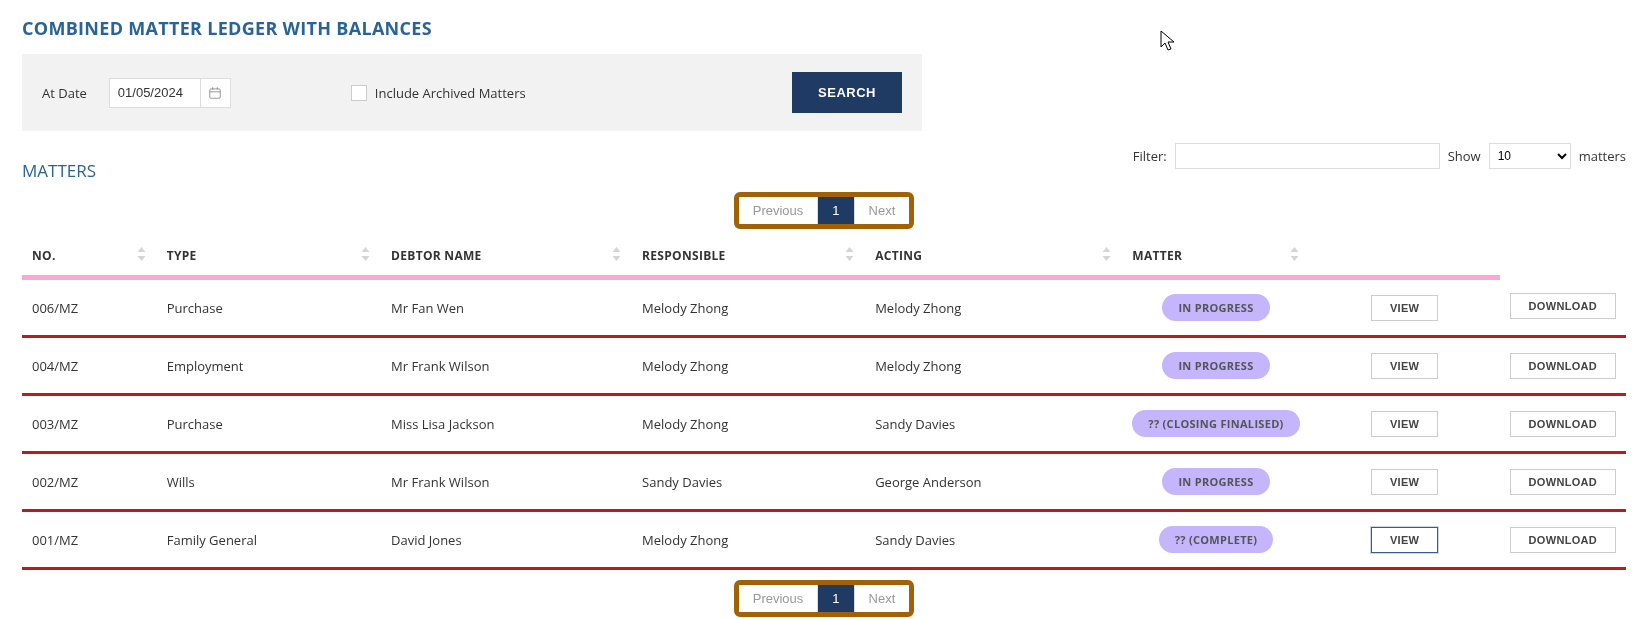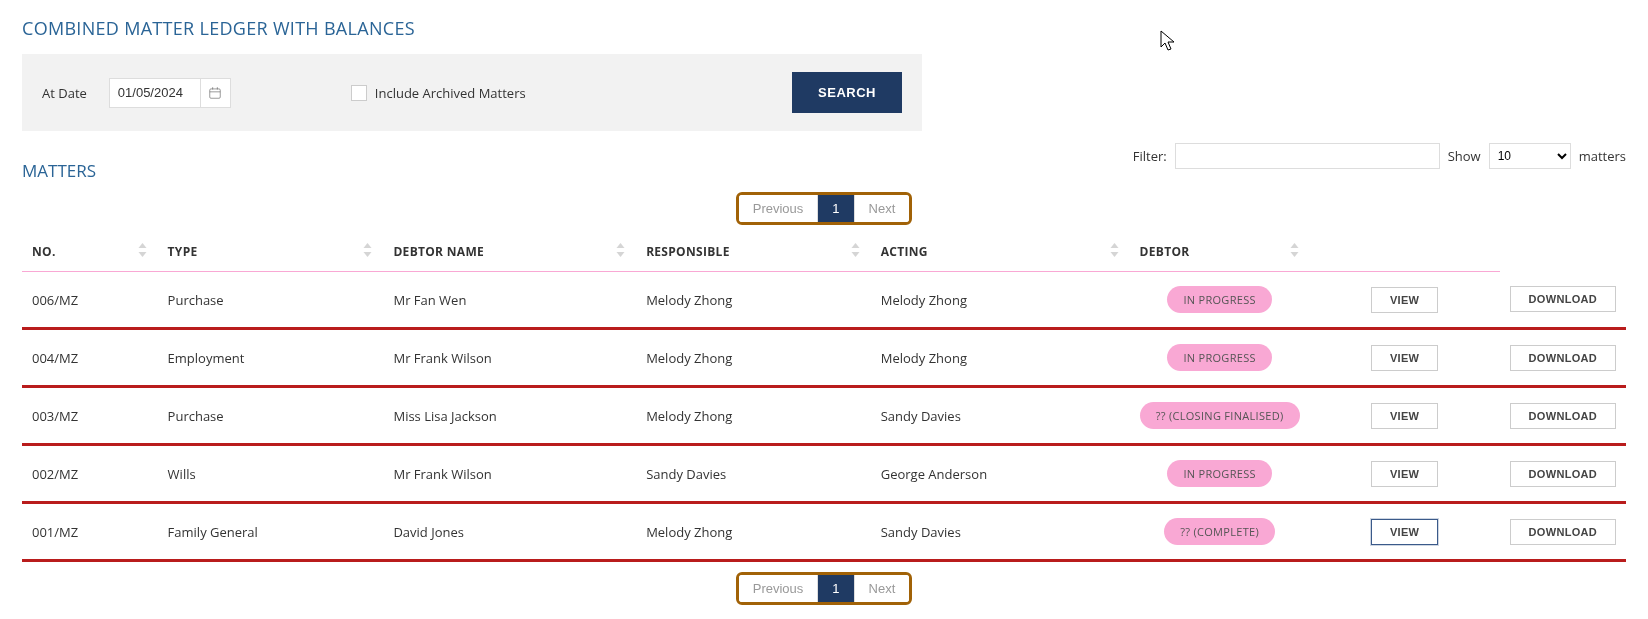--- a/index.html
+++ b/index.html
@@ -7,21 +7,21 @@
     margin: 0;
     padding: 10px 22px;
     font-family: "Segoe UI", "Open Sans", Arial, sans-serif;
     font-size: 13px;
     color: #333;
     background: #fff;
   }
   .page-title {
     color: #2a6496;
     font-size: 18px;
-    font-weight: 400;
+    font-weight: 700;
     letter-spacing: 0.3px;
     margin: 6px 0 14px 0;
   }
   .search-bar {
     background: #f2f2f2;
     padding: 18px 20px;
     display: flex;
     align-items: center;
     width: 900px;
     max-width: 100%;
@@ -111,21 +111,21 @@
     padding: 0 4px;
     background: #fff;
   }
   .pager {
     display: flex;
     justify-content: center;
     margin: 10px 0 8px 0;
   }
   .pager-box {
     display: inline-flex;
-    border: 3px solid #a16207;
+    border: 5px solid #a16207;
     border-radius: 6px;
     overflow: hidden;
   }
   .pager-btn {
     background: #fff;
     border: none;
     border-right: 1px solid #ddd;
     padding: 6px 14px;
     font-size: 13px;
     color: #999;
@@ -139,42 +139,42 @@
   table.matters {
     width: 100%;
     border-collapse: collapse;
   }
   table.matters thead th {
     text-align: left;
     font-size: 12px;
     font-weight: 700;
     color: #333;
     padding: 10px 10px;
-    border-bottom: 1px solid #f9a8d4;
+    border-bottom: 5px solid #f9a8d4;
     letter-spacing: 0.3px;
     position: relative;
   }
   th.sortable .sort-icon {
     float: right;
     opacity: 0.35;
   }
   .sort-icon svg { width: 11px; height: 14px; }
   table.matters tbody td {
     padding: 14px 10px;
     border-bottom: 3px solid #b91c1c;
     font-size: 13px;
     color: #333;
     vertical-align: middle;
   }
   .status-pill {
     display: inline-block;
-    background: #f9a8d4;
+    background: #c4b5fd;
     color: #555;
     font-size: 11px;
-    font-weight: 400;
+    font-weight: 700;
     padding: 6px 16px;
     border-radius: 14px;
     letter-spacing: 0.3px;
     white-space: nowrap;
   }
   .view-btn, .dl-btn {
     background: #fff;
     border: 1px solid #ccc;
     padding: 6px 18px;
     font-size: 11px;
@@ -280,21 +280,21 @@
             </svg></span>
       </th>
       <th class="sortable">
         <span>ACTING</span>
         <span class="sort-icon"><svg viewBox="0 0 8 14">
               <polygon points="4,0 8,5 0,5" fill="#888"></polygon>
               <polygon points="4,14 8,9 0,9" fill="#888"></polygon>
             </svg></span>
       </th>
       <th class="th-status sortable">
-        <span>DEBTOR</span>
+        <span>MATTER</span>
         <span class="sort-icon"><svg viewBox="0 0 8 14">
               <polygon points="4,0 8,5 0,5" fill="#888"></polygon>
               <polygon points="4,14 8,9 0,9" fill="#888"></polygon>
             </svg></span>
       </th>
       <th class="th-actions"></th>
     </tr>
   </thead>
   <tbody id="matters-body">
       <tr>

